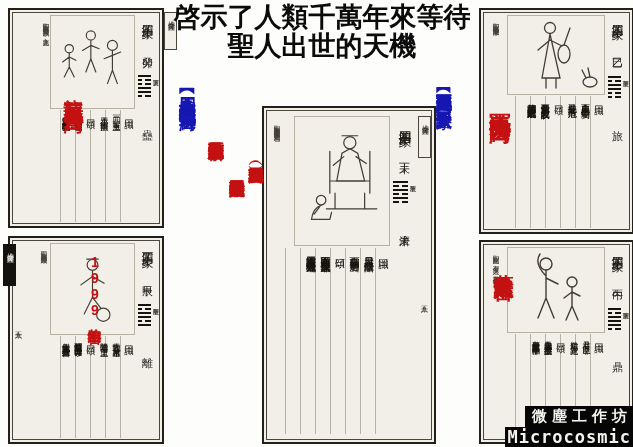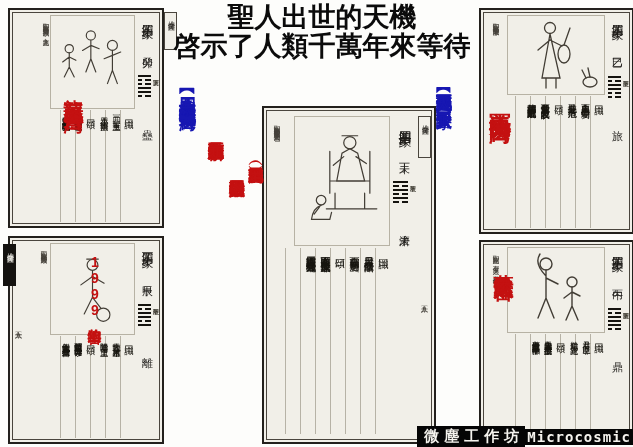--- a/index.html
+++ b/index.html
@@ -36,34 +36,34 @@
   .tab{position:absolute;writing-mode:vertical-rl;text-orientation:upright;font-size:7px;line-height:1;
        border:1px solid #4a453d;background:#f1efe8;color:#23201c;padding:2px 2px;letter-spacing:2px;z-index:3;}
   .tab.dark{background:#14120f;color:#f3f1ea;border-color:#14120f;}
   .page-no{position:absolute;writing-mode:vertical-rl;text-orientation:upright;font-size:7px;color:#3c3832;z-index:3;}
   
   .overlay{position:absolute;writing-mode:vertical-rl;text-orientation:upright;font-weight:bold;
            z-index:6;line-height:1;font-family:"Liberation Sans",sans-serif;}
   .red{color:#c41111;}
   .blue{color:#1717b2;}
   
-  .wm{position:absolute;right:0;bottom:0;z-index:8;display:flex;flex-direction:row;align-items:center;}
+  .wm{position:absolute;right:0;bottom:0;z-index:8;display:flex;flex-direction:column;align-items:flex-end;}
   .wm .l1{background:#050505;color:#f5f3ee;font-size:15px;font-weight:bold;letter-spacing:5px;
           padding:1px 1px 1px 7px;font-family:"Liberation Sans",sans-serif;}
-  .wm .l2{background:#050505;color:#f5f3ee;font-size:14px;font-weight:bold;letter-spacing:1px;
+  .wm .l2{background:#050505;color:#f5f3ee;font-size:17px;font-weight:bold;letter-spacing:1px;
           padding:0 2px;font-family:"DejaVu Sans Mono",monospace;}
 </style>
 </head>
 <body>
 
 <div class="canvas">
 
   <div class="title">
+    <div>啓示了人類千萬年來等待</div>
     <div>聖人出世的天機</div>
-    <div>啓示了人類千萬年來等待</div>
   </div>
 
   <div class="page" style="left:8px;top:8px;width:152px;height:216px">
     <div class="tab" style="right:-15px;top:2px;height:32px">推背圖</div>
     <div class="header-col" style="right:3px;width:21px">
       <span class="ptitle">第四十象</span>
       <span class="ganzhi">癸卯</span>
       <span class="hexwrap">
           <span class="hexbars">
             <i class="hl"></i>

